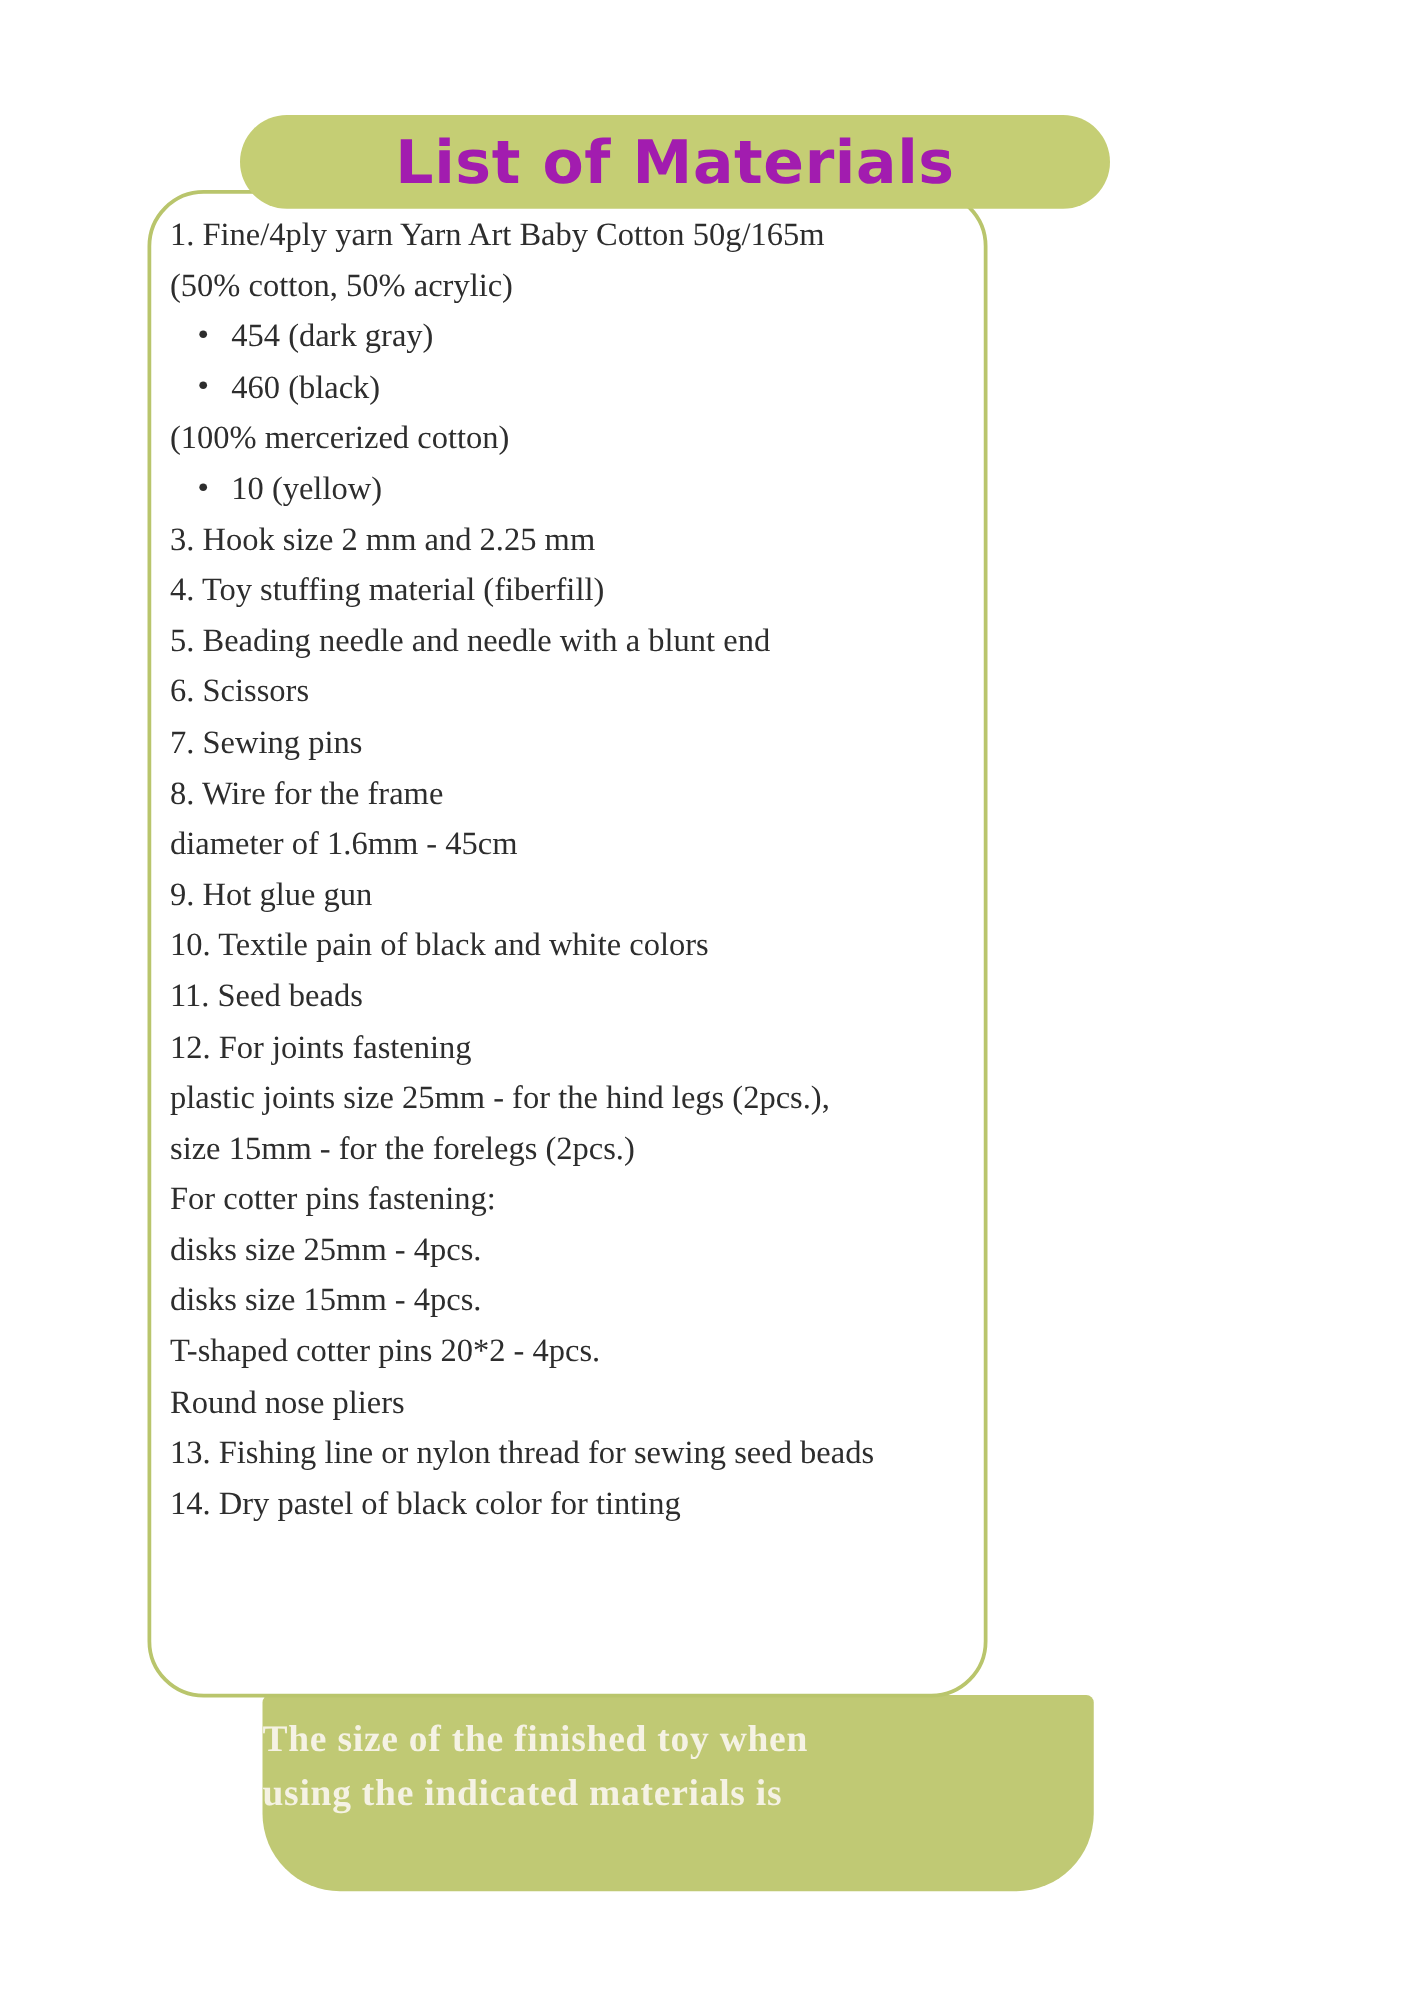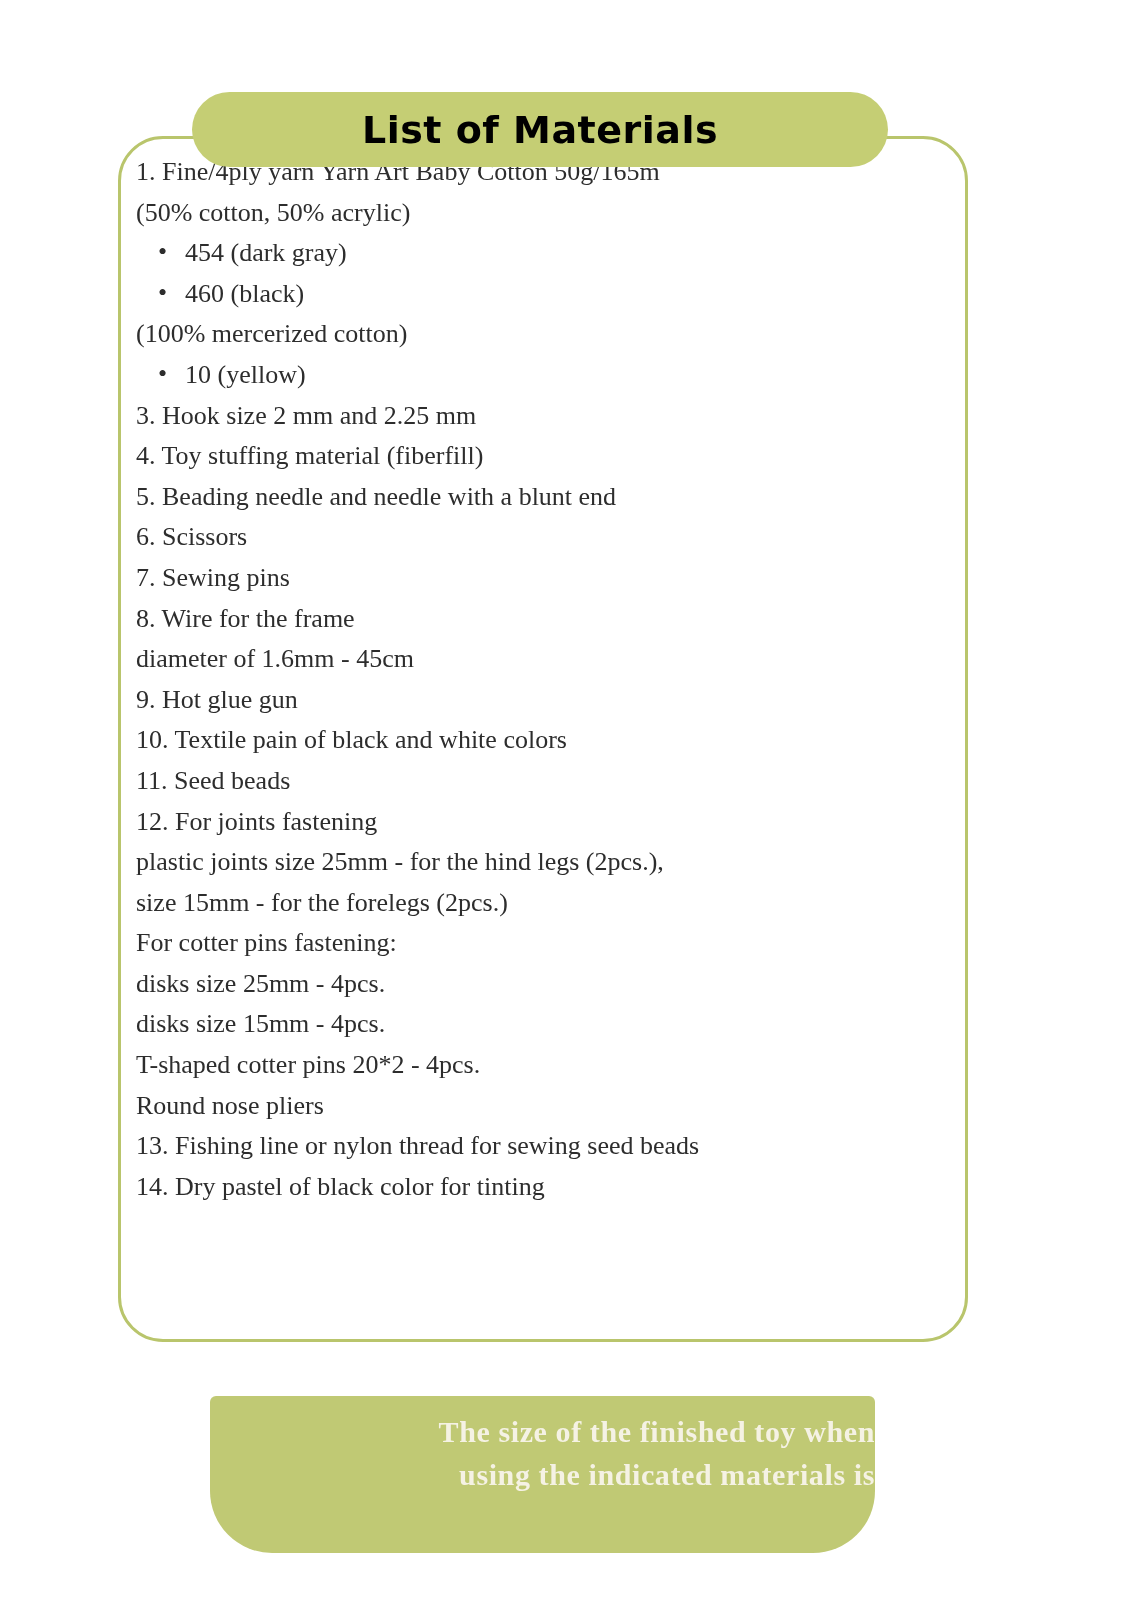--- a/index.html
+++ b/index.html
@@ -24,29 +24,29 @@
     background: #c5ce74;
     border-radius: 38px;
     display: flex;
     align-items: center;
     justify-content: center;
     z-index: 2;
   }
   .title-pill .title {
     font-family: "DejaVu Sans", sans-serif;
     font-weight: 800;
-    font-size: 38px;
-    color: #000000;
+    font-size: 48px;
+    color: #a21caf;
     letter-spacing: 0.5px;
   }
   .card {
     position: absolute;
     left: 118px;
-    top: 136px;
-    width: 850px;
+    top: 152px;
+    width: 672px;
     height: 1206px;
     box-sizing: border-box;
     background: #ffffff;
     border: 3px solid #b9c56c;
     border-radius: 45px;
     z-index: 1;
     padding: 13px 12px 0 15px;
   }
   .row {
     font-size: 26px;
@@ -60,29 +60,29 @@
   }
   .row.bullet .dot {
     position: absolute;
     left: 22px;
     top: -1px;
     font-size: 26px;
   }
   .footer-box {
     position: absolute;
     left: 210px;
-    top: 1396px;
+    top: 1356px;
     width: 665px;
     height: 157px;
     box-sizing: border-box;
     background: #c0c974;
     border-radius: 6px 6px 62px 62px;
     z-index: 0;
     padding-top: 14px;
-    text-align: right;
+    text-align: left;
   }
   .footer-line {
     font-family: "Liberation Serif", serif;
     font-weight: bold;
     font-size: 30px;
     line-height: 43px;
     color: #f5f2e4;
     letter-spacing: 0.6px;
   }
 </style>

